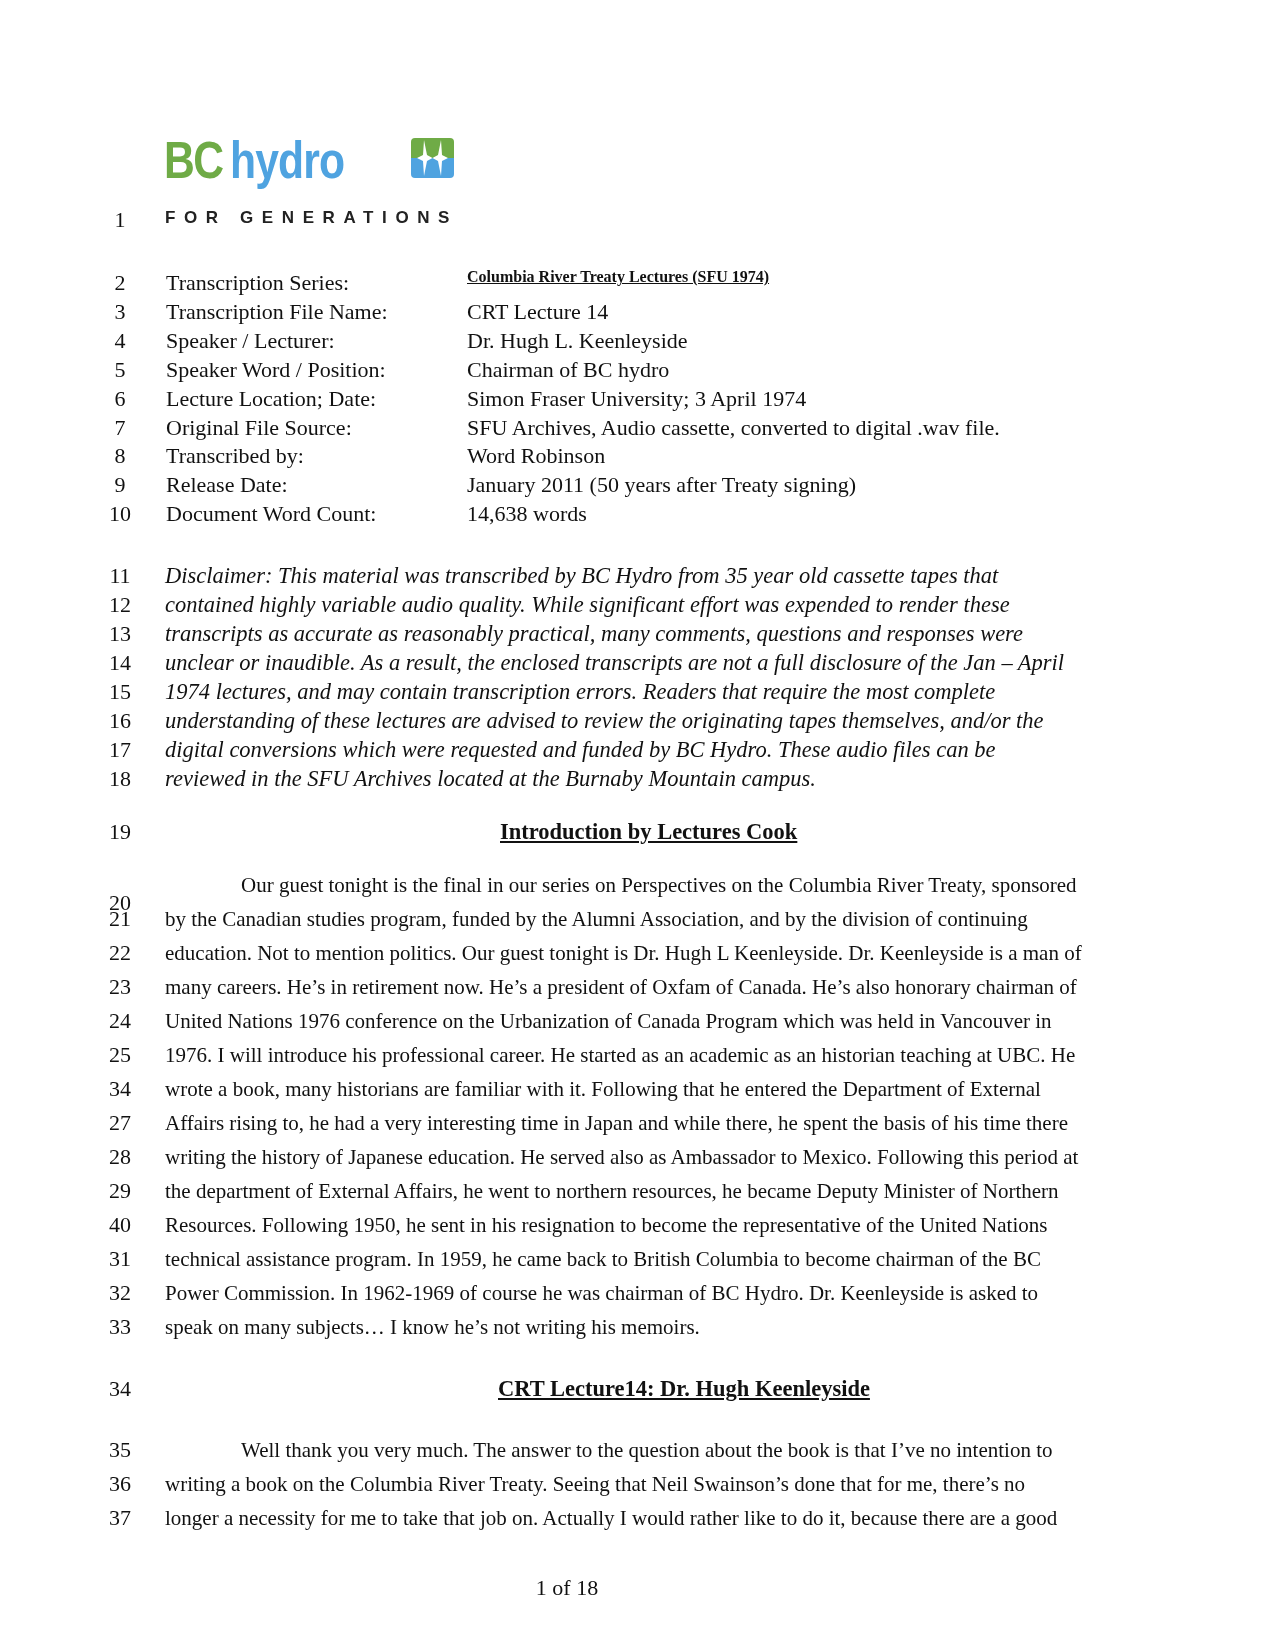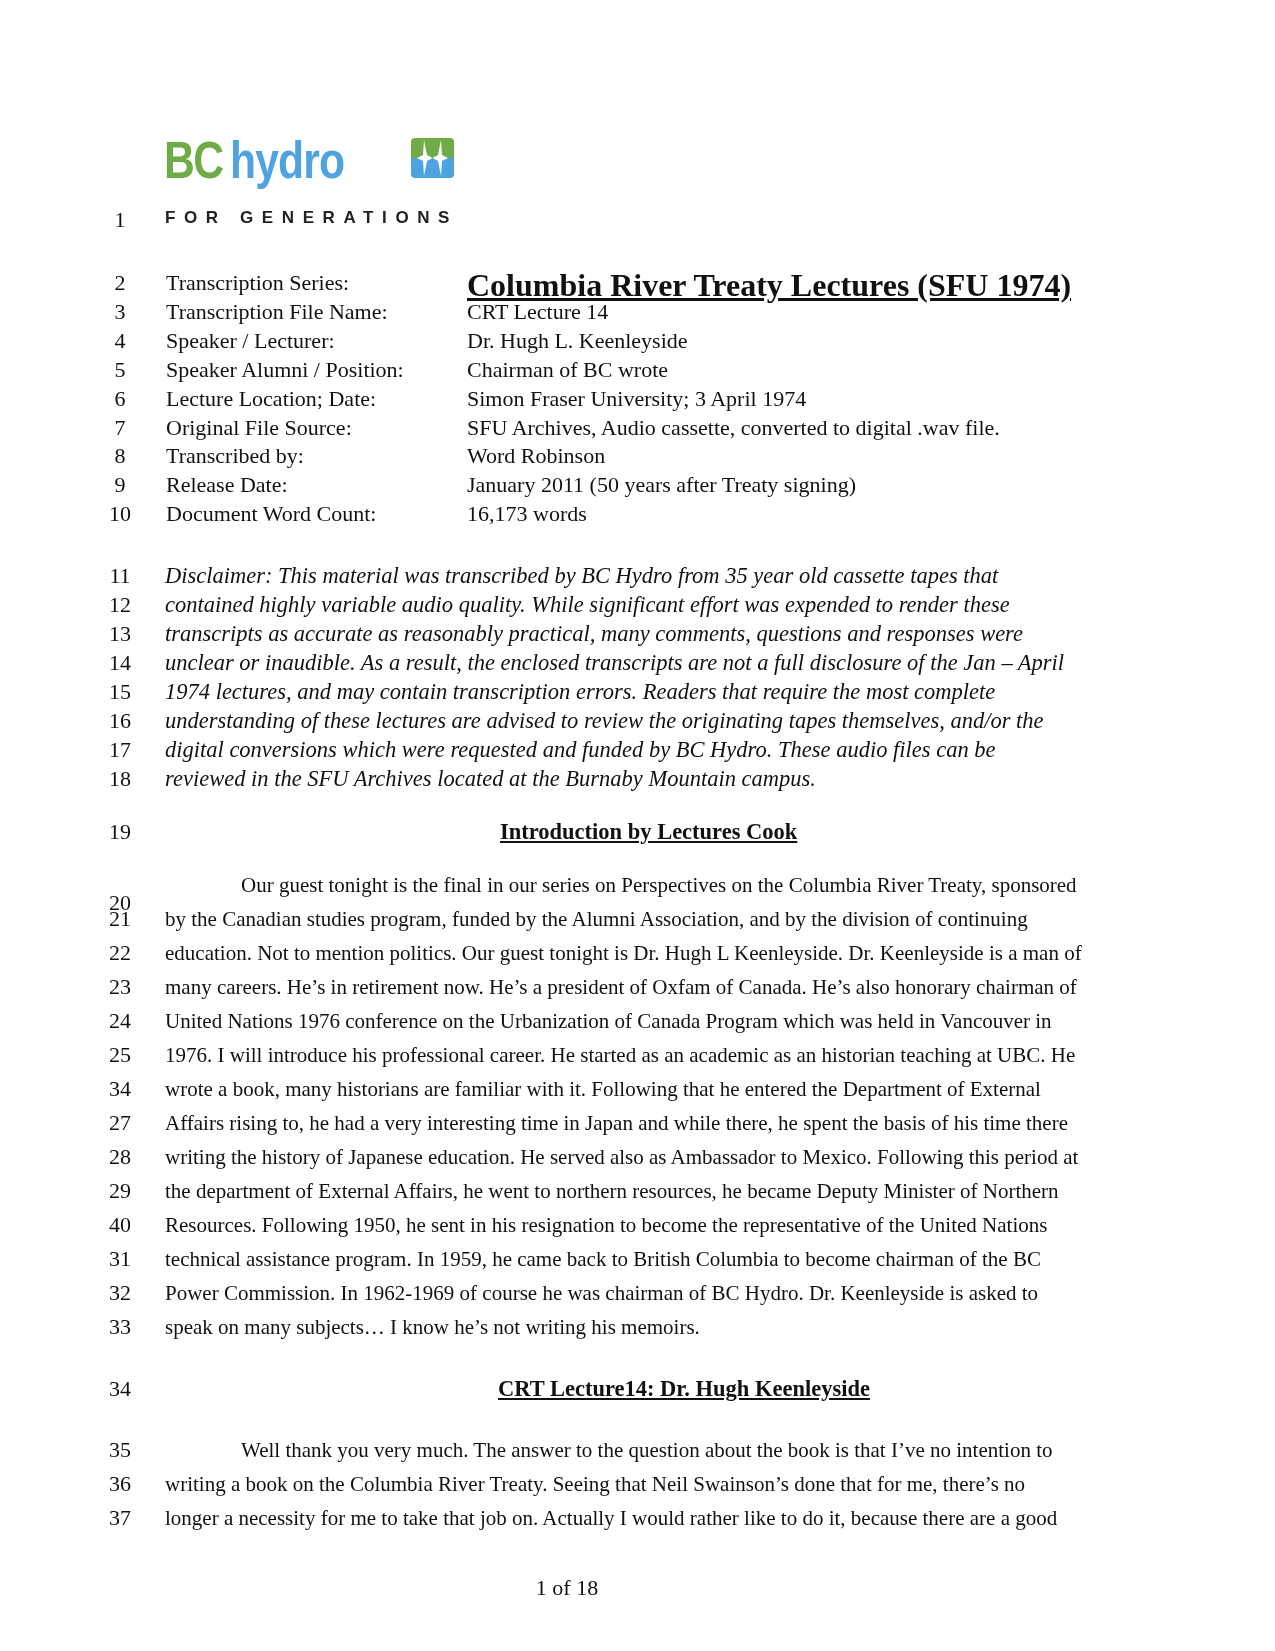--- a/index.html
+++ b/index.html
@@ -10,21 +10,21 @@
   .logo { position: absolute; left: 164px; top: 130px; width: 300px; height: 66px; }
   .logo-bc { position: absolute; left: 0; top: 0; font-family: "Liberation Sans", "DejaVu Sans", sans-serif;
              font-weight: bold; font-size: 52px; letter-spacing: -2px; color: #6fab46; transform: scaleX(0.82); transform-origin: left top; }
   .logo-hydro { position: absolute; left: 66px; top: 0; font-family: "Liberation Sans", "DejaVu Sans", sans-serif;
                 font-weight: bold; font-size: 52px; letter-spacing: -1px; color: #4fa3e0; transform: scaleX(0.82); transform-origin: left top; }
   .logo-mark { position: absolute; left: 247px; top: 8px; width: 43px; height: 40px; }
   .tagline { position: absolute; left: 165px; top: 208px; font-family: "Liberation Sans", "DejaVu Sans", sans-serif;
              font-weight: bold; font-size: 17px; letter-spacing: 8.6px; color: #222; }
   .label { left: 166px; }
   .value { left: 467px; }
-  .series-title { font-weight: bold; text-decoration: underline; font-size: 32px; }
+  .series-title { font-weight: bold; text-decoration: underline; font-size: 16px; }
   .disc { left: 165px; font-style: italic; font-size: 22.5px; }
   .heading { font-weight: bold; text-decoration: underline; font-size: 22.5px; }
   .body { left: 165px; font-size: 21px; }
   .footer { position: absolute; top: 1575px; left: 0; width: 1134px; text-align: center; font-size: 22px; }
 </style>
 </head>
 <body>
 
 <div class="logo">
   <span class="logo-bc">BC</span>
@@ -75,32 +75,32 @@
 <div class="ln" style="top:1473px">36</div>
 <div class="ln" style="top:1507px">37</div>
 
 <div>
   <div class="txt label" style="top:272px">Transcription Series:</div>
   <div class="txt value series-title" style="top:269px">Columbia River Treaty Lectures (SFU 1974)</div>
   <div class="txt label" style="top:301px">Transcription File Name:</div>
   <div class="txt value" style="top:301px">CRT Lecture 14</div>
   <div class="txt label" style="top:330px">Speaker / Lecturer:</div>
   <div class="txt value" style="top:330px">Dr. Hugh L. Keenleyside</div>
-  <div class="txt label" style="top:359px">Speaker Alumni / Position:</div>
-  <div class="txt value" style="top:359px">Chairman of BC wrote</div>
+  <div class="txt label" style="top:359px">Speaker Word / Position:</div>
+  <div class="txt value" style="top:359px">Chairman of BC hydro</div>
   <div class="txt label" style="top:388px">Lecture Location; Date:</div>
   <div class="txt value" style="top:388px">Simon Fraser University; 3 April 1974</div>
   <div class="txt label" style="top:417px">Original File Source:</div>
   <div class="txt value" style="top:417px">SFU Archives, Audio cassette, converted to digital .wav file.</div>
   <div class="txt label" style="top:445px">Transcribed by:</div>
   <div class="txt value" style="top:445px">Word Robinson</div>
   <div class="txt label" style="top:474px">Release Date:</div>
   <div class="txt value" style="top:474px">January 2011 (50 years after Treaty signing)</div>
   <div class="txt label" style="top:503px">Document Word Count:</div>
-  <div class="txt value" style="top:503px">16,173 words</div>
+  <div class="txt value" style="top:503px">14,638 words</div>
 </div>
 
 <div>
   <div class="txt disc" style="top:565px">Disclaimer: This material was transcribed by BC Hydro from 35 year old cassette tapes that</div>
   <div class="txt disc" style="top:594px">contained highly variable audio quality. While significant effort was expended to render these</div>
   <div class="txt disc" style="top:623px">transcripts as accurate as reasonably practical, many comments, questions and responses were</div>
   <div class="txt disc" style="top:652px">unclear or inaudible. As a result, the enclosed transcripts are not a full disclosure of the Jan – April</div>
   <div class="txt disc" style="top:681px">1974 lectures, and may contain transcription errors. Readers that require the most complete</div>
   <div class="txt disc" style="top:710px">understanding of these lectures are advised to review the originating tapes themselves, and/or the</div>
   <div class="txt disc" style="top:739px">digital conversions which were requested and funded by BC Hydro. These audio files can be</div>

